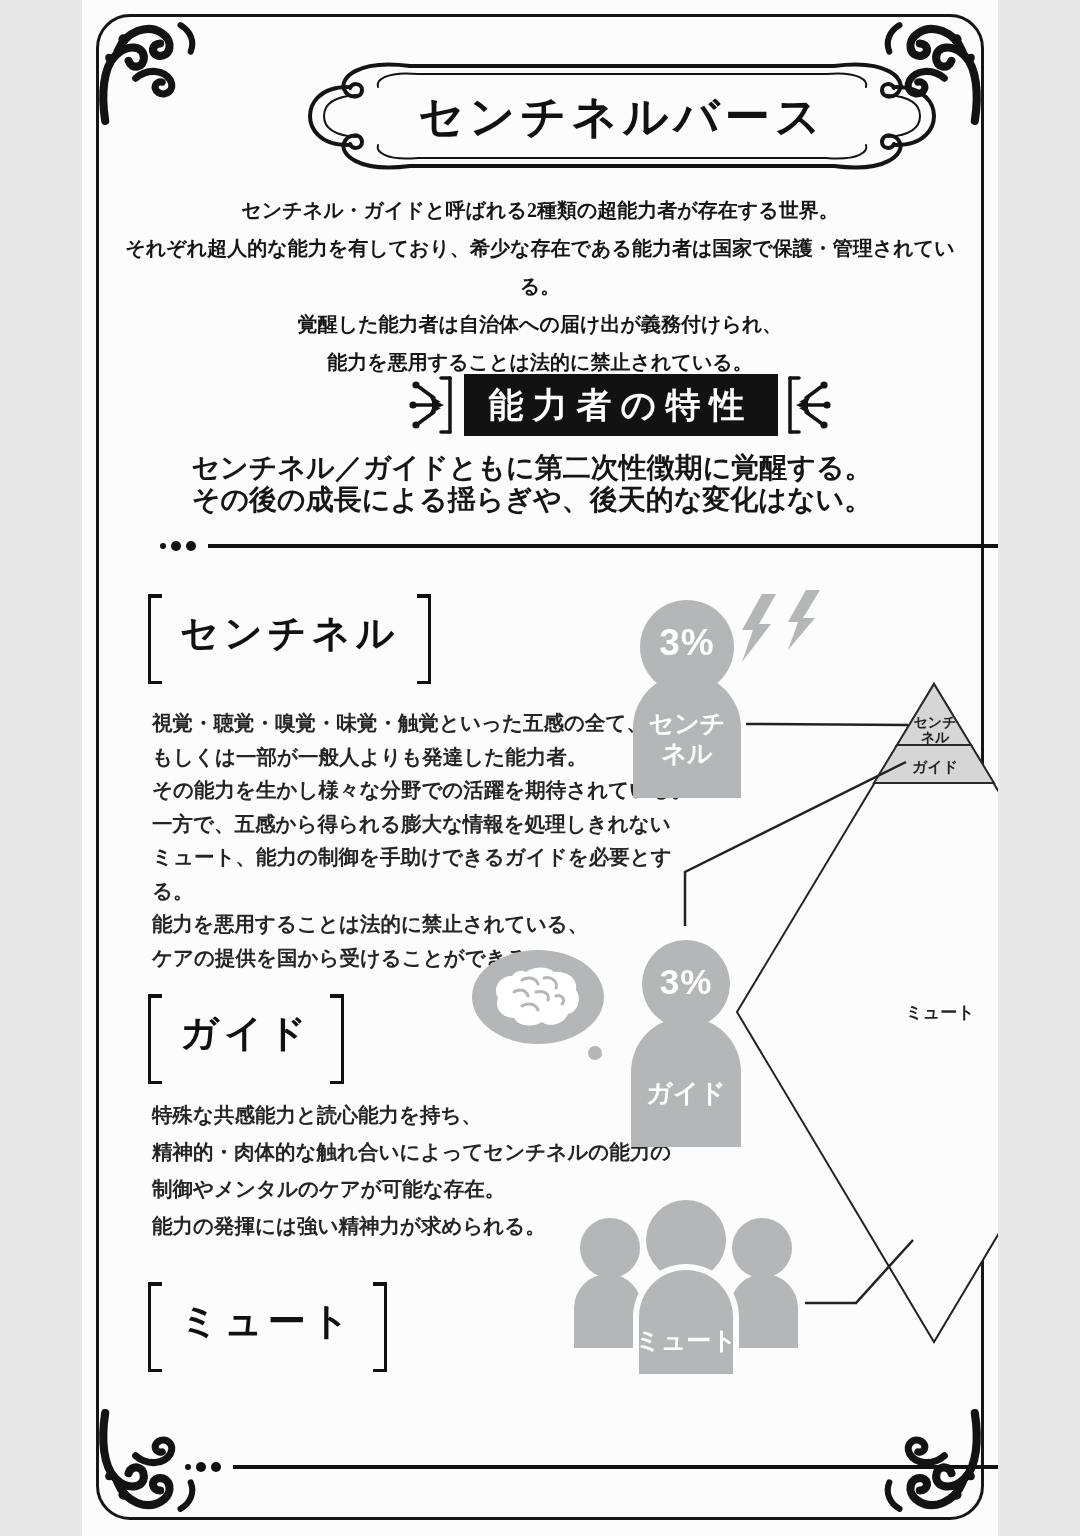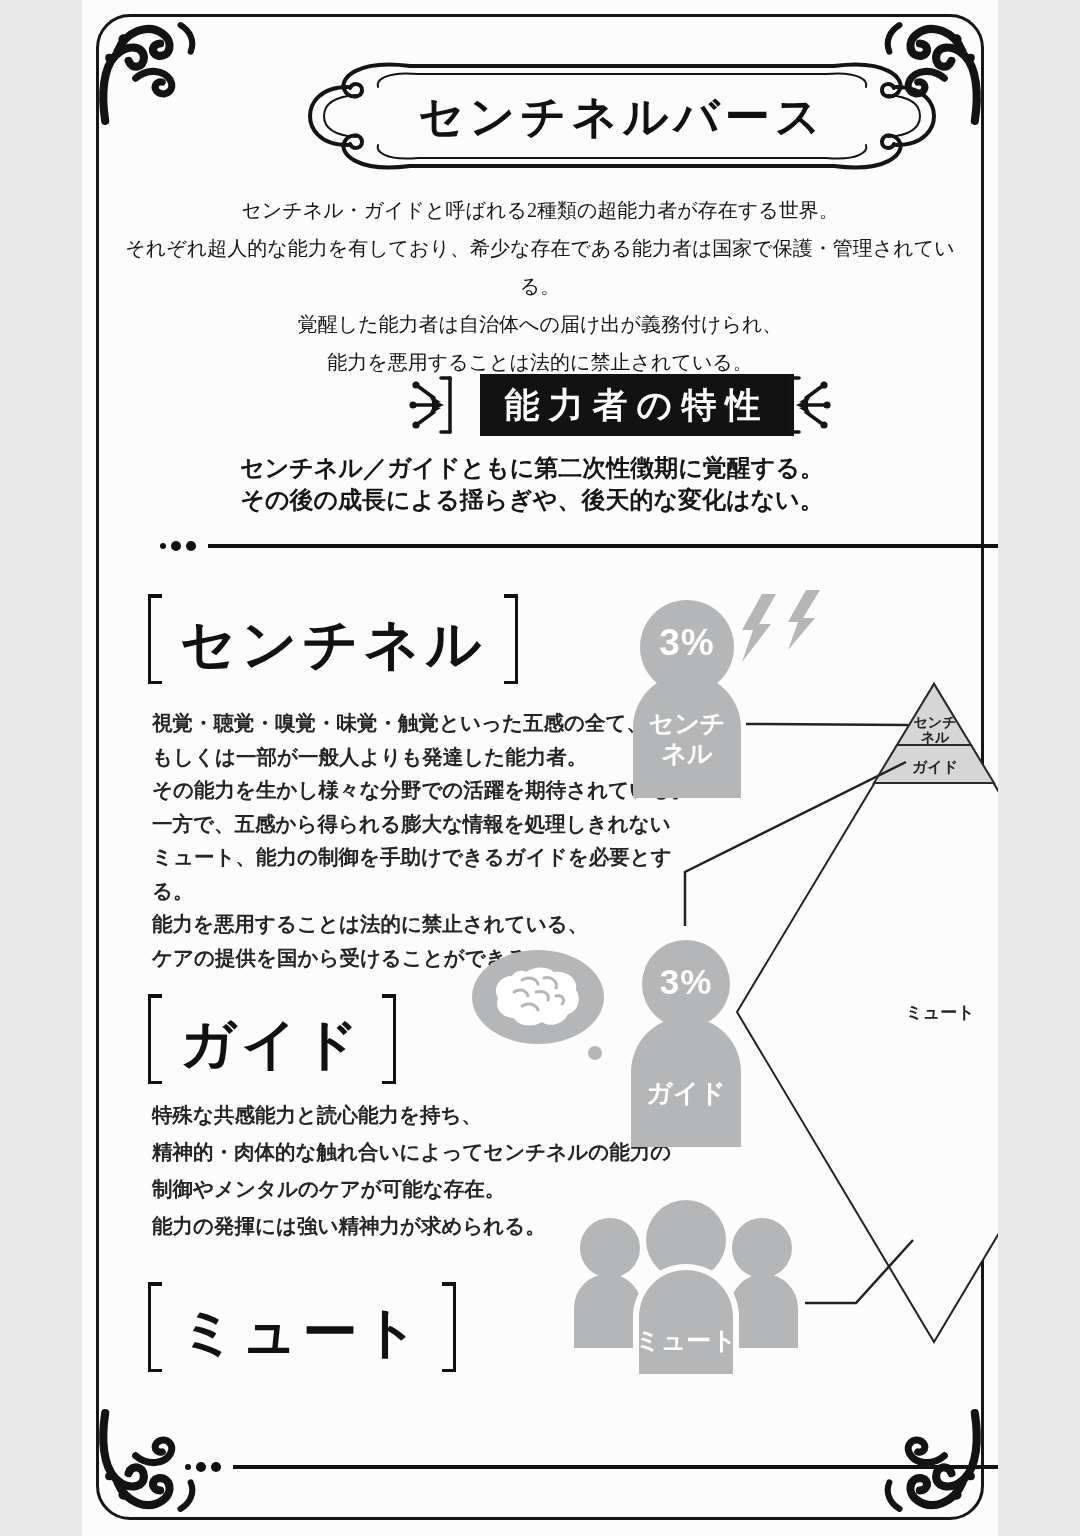--- a/index.html
+++ b/index.html
@@ -20,53 +20,53 @@
 
   
   .banner{position:absolute;left:200px;top:57px;width:680px;height:118px;}
   .banner svg{position:absolute;inset:0;width:100%;height:100%;}
   .banner-title{position:absolute;inset:0;display:flex;align-items:center;justify-content:center;
     font-family:"Liberation Serif","DejaVu Serif",serif;font-weight:bold;font-size:45px;
     letter-spacing:5px;color:#111;padding-top:2px;}
 
   
   .intro{position:absolute;left:30px;right:30px;top:191px;text-align:center;
-    font-family:"Liberation Serif","DejaVu Serif",serif;font-weight:400;
+    font-family:"Liberation Serif","DejaVu Serif",serif;font-weight:700;
     font-size:20px;line-height:38px;color:#161616;}
 
   
   .tbanner{position:absolute;left:382px;top:374px;width:314px;height:62px;background:#121212;
     color:#fff;display:flex;align-items:center;justify-content:center;
-    font-family:Liberation Mono, monospace;font-weight:bold;font-size:35px;letter-spacing:9px;margin-left:16px;}
+    font-family:Liberation Mono, monospace;font-weight:bold;font-size:35px;letter-spacing:9px;}
   .orn{position:absolute;width:52px;height:70px;top:370px;}
   .orn svg{width:100%;height:100%;}
   .orn-l{left:324px;}
   .orn-r{left:700px;transform:scaleX(-1);}
   .traits{position:absolute;left:0;right:16px;top:452px;text-align:center;
-    font-family:"Liberation Serif","DejaVu Serif",serif;font-weight:600;font-size:24px;
+    font-family:"Liberation Serif","DejaVu Serif",serif;font-weight:600;font-size:28px;
     line-height:32px;color:#161616;}
 
   
   .divider{position:absolute;display:flex;align-items:center;}
   .divider .dot{background:#111;border-radius:50%;margin:0 2.5px;flex:0 0 auto;}
   .d-s{width:6px;height:6px;}
   .d-m{width:10px;height:10px;}
   .divider .rule{flex:1;height:3.5px;background:#111;margin:0 10px;}
 
   
   .h-wrap{position:absolute;display:flex;align-items:stretch;height:90px;}
   .br{width:13px;position:relative;flex:0 0 auto;}
   .br::before,.br::after{content:"";position:absolute;width:11px;height:3.5px;background:#111;}
   .br-l{border-left:3.5px solid #111;}
   .br-l::before{top:0;left:0;}
   .br-l::after{bottom:0;left:0;}
   .br-r{border-right:3.5px solid #111;}
   .br-r::before{top:0;right:0;}
   .br-r::after{bottom:0;right:0;}
-  .h-text{font-family:"Liberation Serif","DejaVu Serif",serif;font-weight:bold;font-size:55px;
+  .h-text{font-family:"Liberation Serif","DejaVu Serif",serif;font-weight:bold;font-size:38px;
     letter-spacing:5px;color:#111;padding:14px 16px 0;}
 
   .body-text{position:absolute;font-weight:700;color:#252525;font-size:20.5px;}
   .bt-sentinel{left:70px;top:706px;width:540px;line-height:33.5px;}
   .bt-guide{left:70px;top:1096px;width:540px;line-height:37px;}
   .bt-mute{left:70px;top:1386px;width:700px;line-height:30px;font-size:20px;}
 
   
   .fig{position:absolute;}
   .fig .head{position:absolute;border-radius:50%;background:#b4b6b8;}

